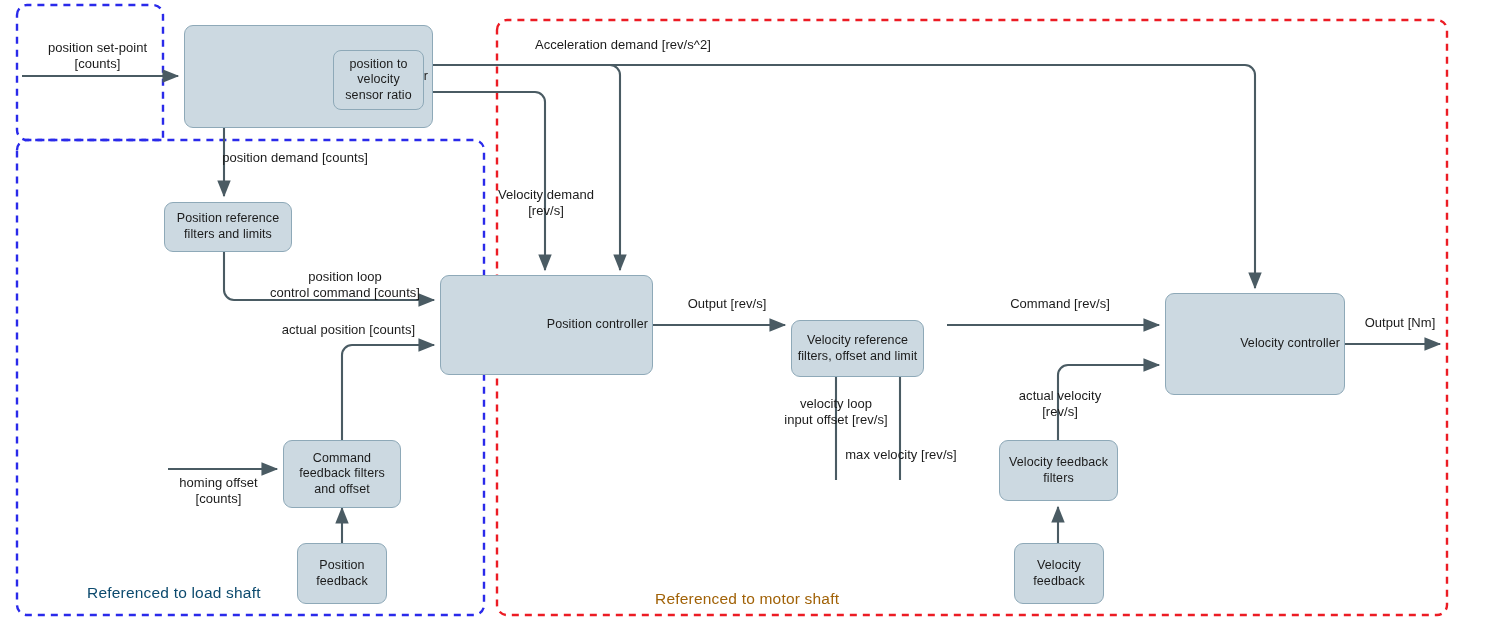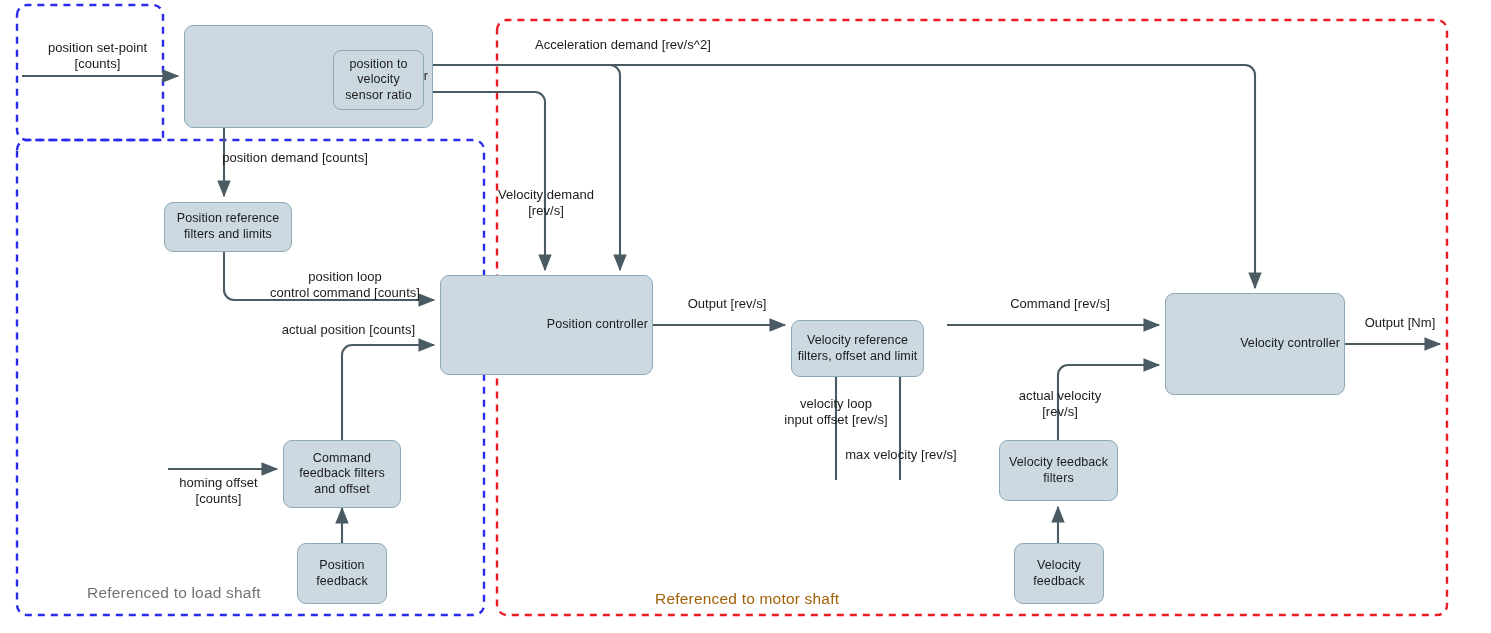--- a/index.html
+++ b/index.html
@@ -52,21 +52,21 @@
     line-height: 1.25;
     text-align: center;
     white-space: pre-line;
     letter-spacing: 0.05px;
   }
   .zone-label {
     position: absolute;
     font-size: 15.5px;
     letter-spacing: 0.2px;
   }
-  .zone-label.load { color: #737373; }
+  .zone-label.load { color: #0c4a6e; }
   .zone-label.motor { color: #a16207; }
 </style>
 </head>
 <body>
 
 <div id="diagram-root">
 
   <svg class="layer" viewBox="0 0 1491 633" xmlns="http://www.w3.org/2000/svg">
     <defs>
       <marker id="arrow" markerWidth="9" markerHeight="9" refX="7.4" refY="3.2" orient="auto" markerUnits="strokeWidth">

